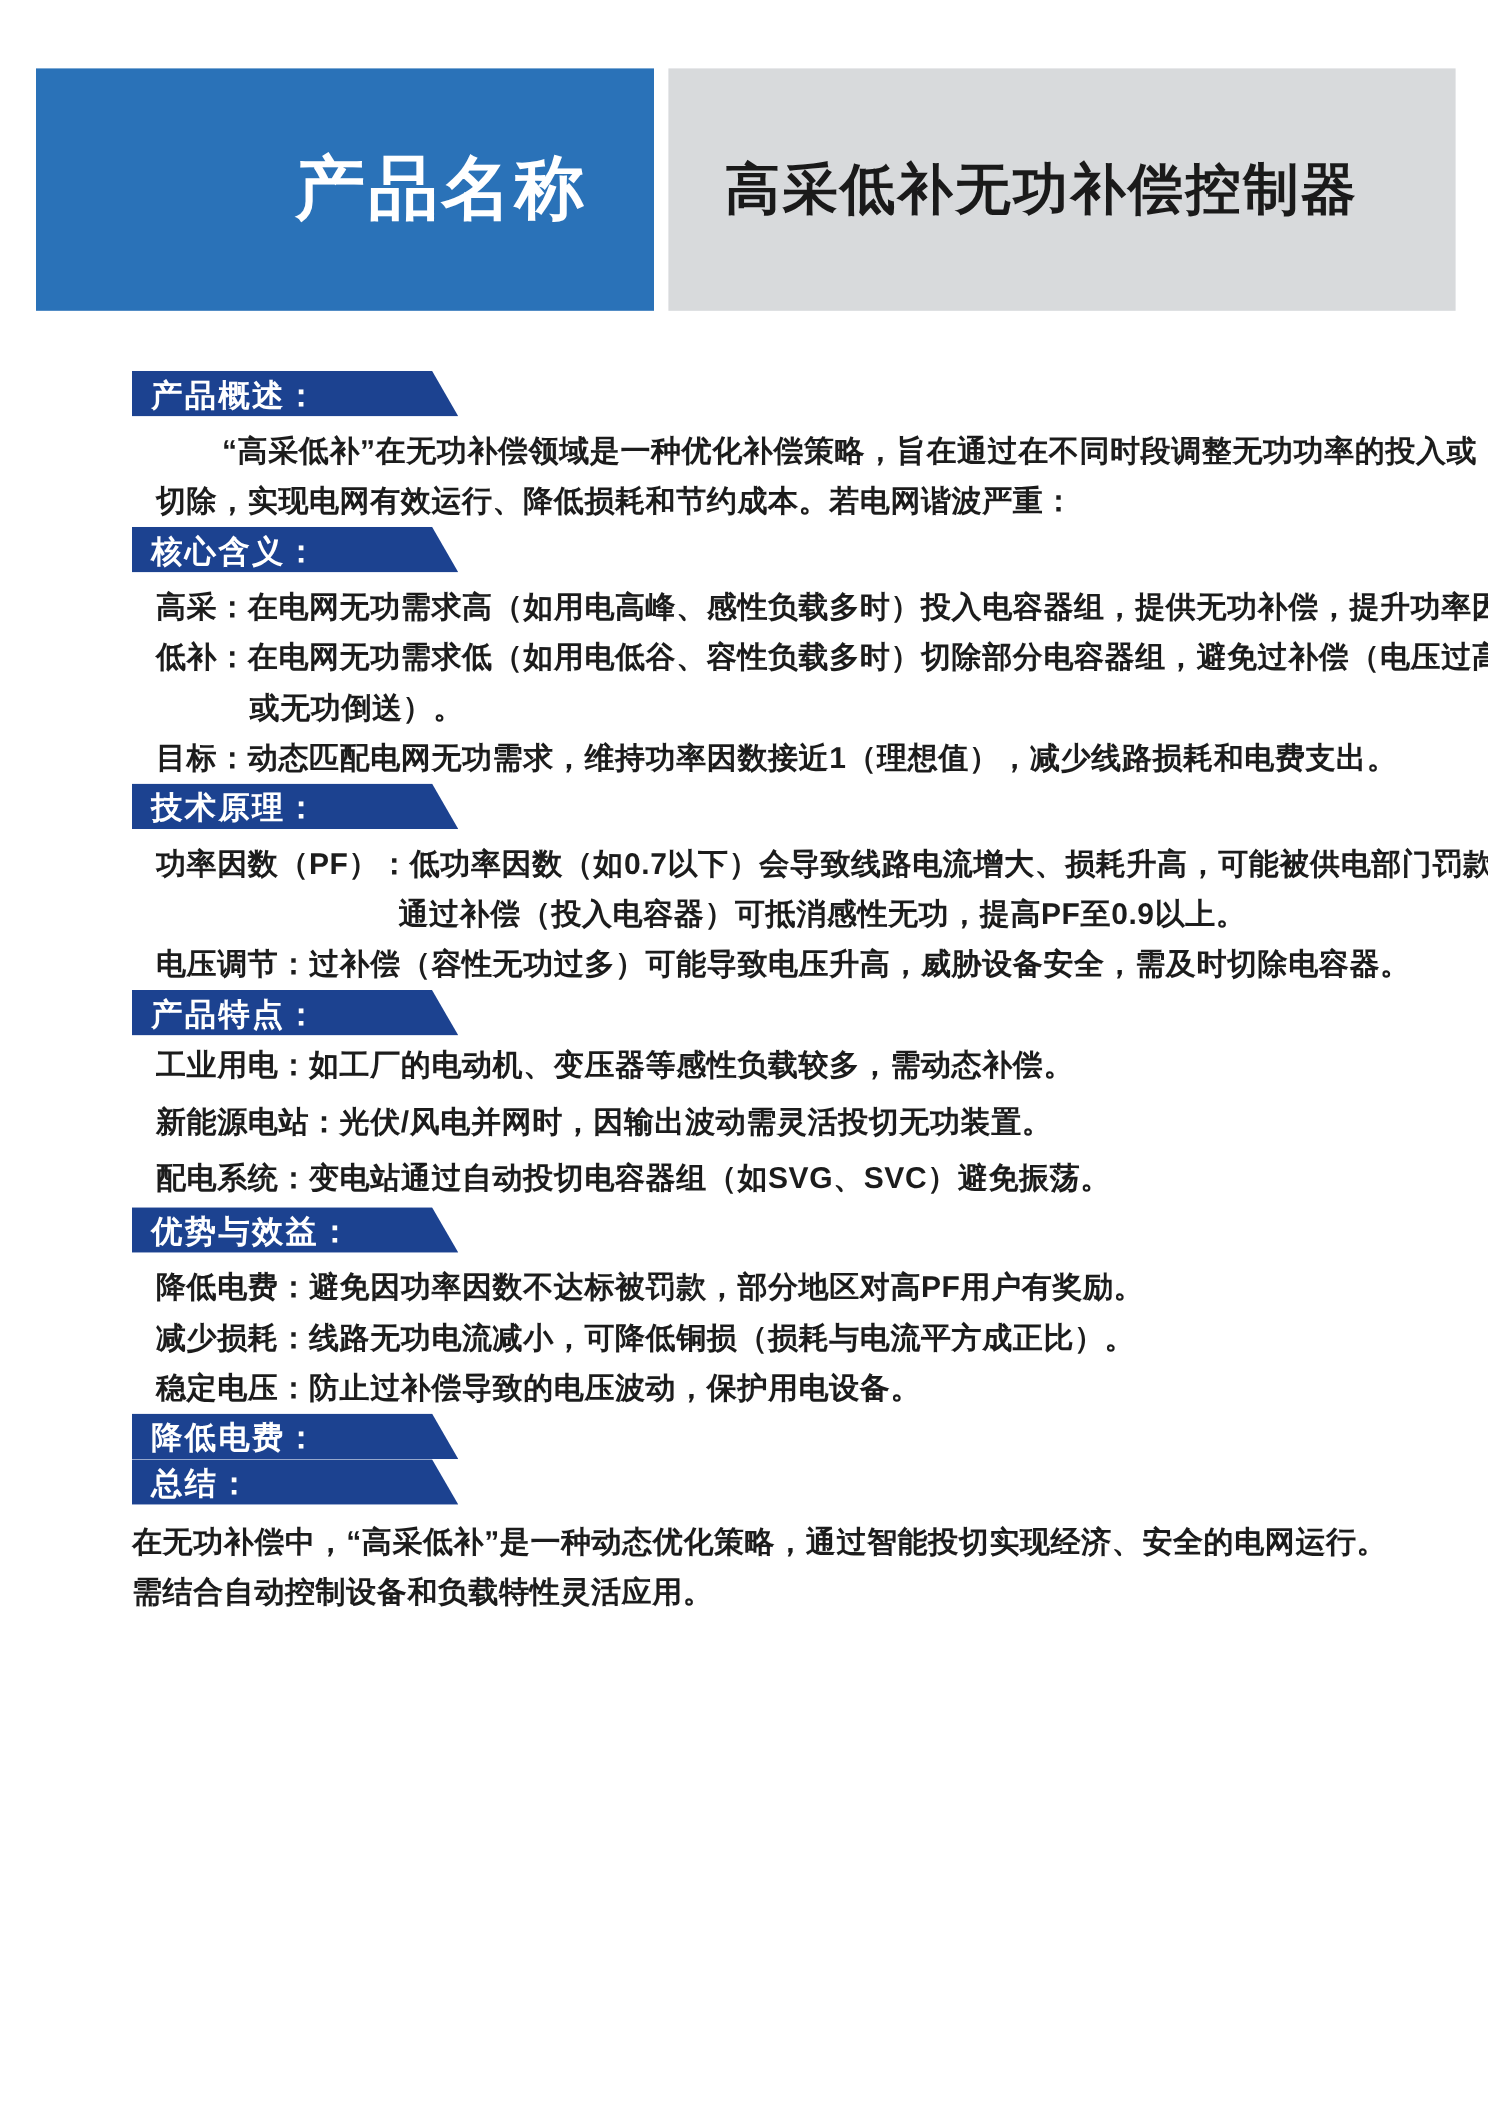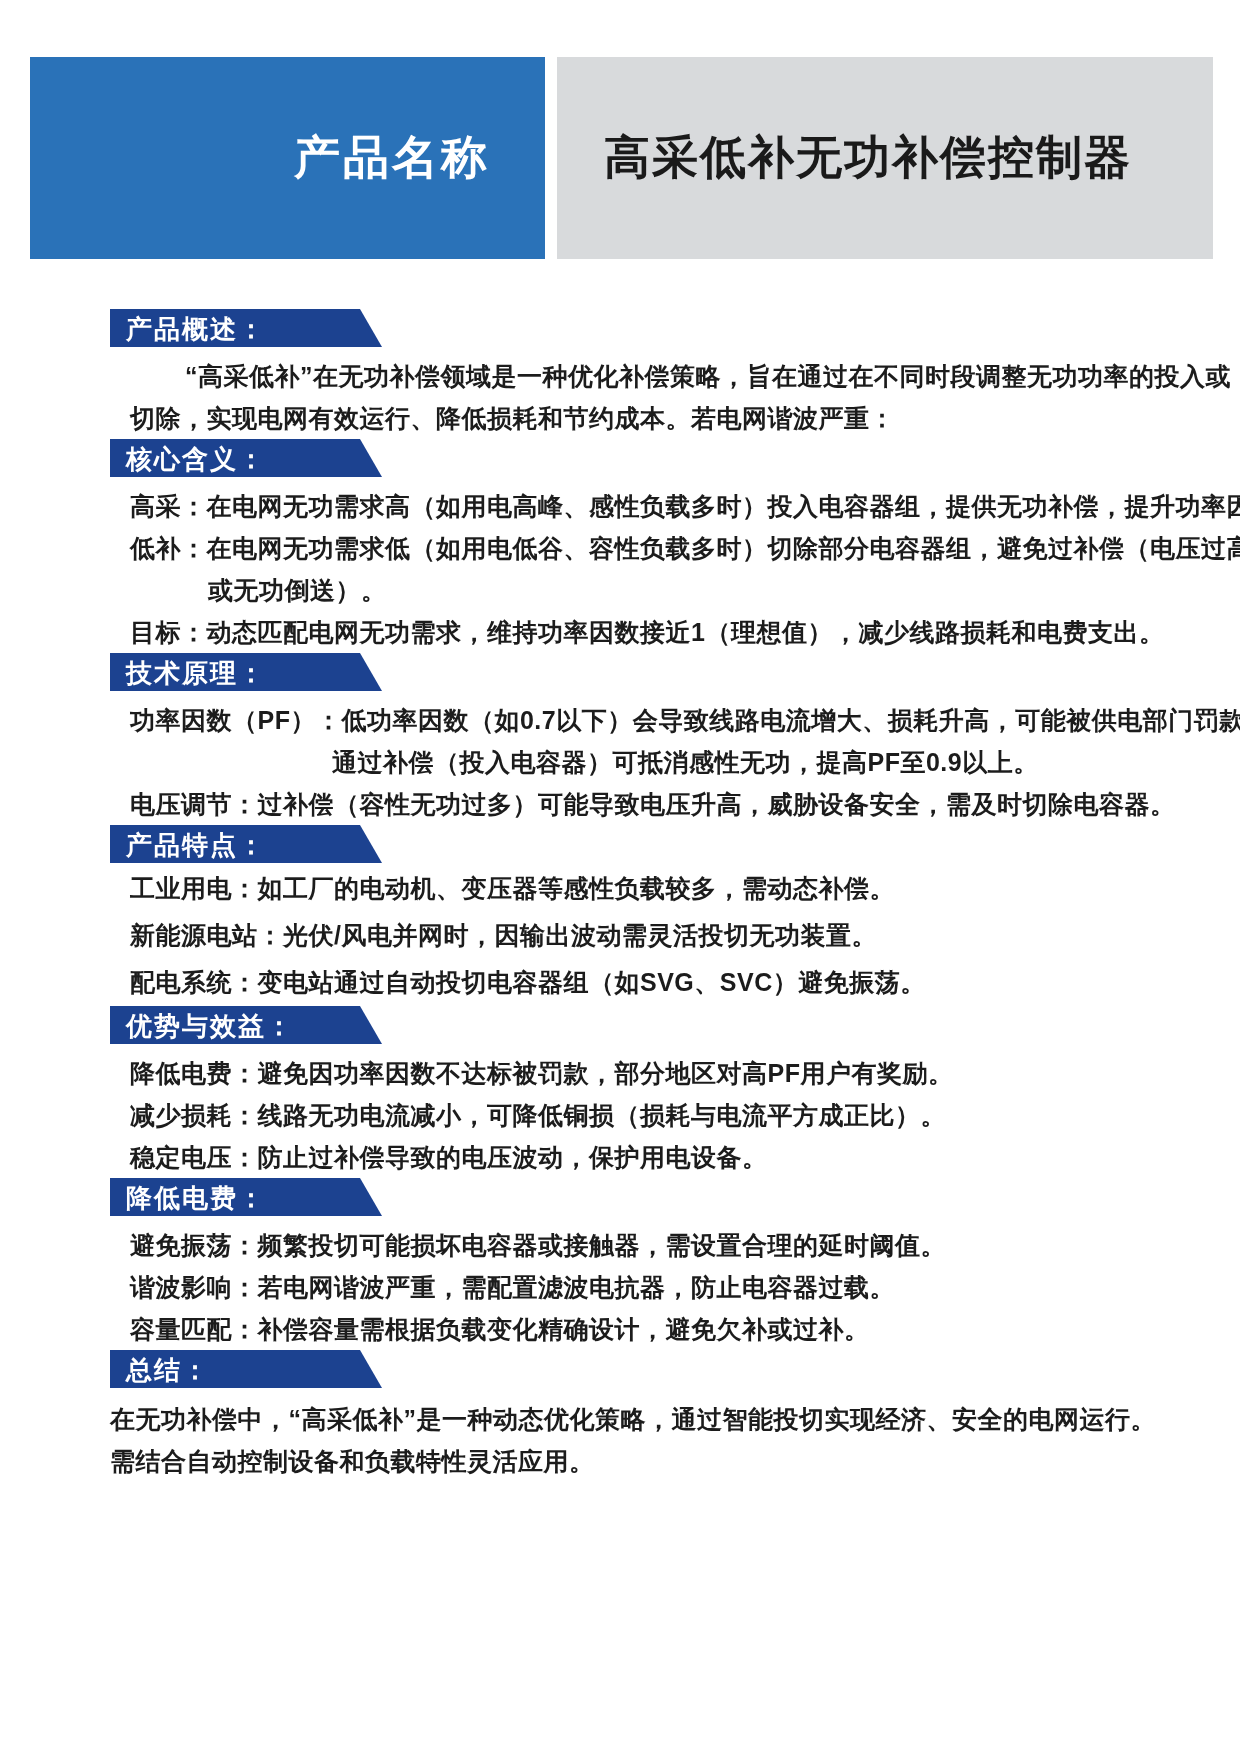--- a/index.html
+++ b/index.html
@@ -26,21 +26,21 @@
     gap:12px;
   }
   .label-box {
     width:515px;
     background:var(--header-blue);
     color:#ffffff;
     display:flex;
     align-items:center;
     justify-content:flex-end;
     padding-right:55px;
-    font-size:46px;
+    font-size:58px;
     font-weight:700;
     letter-spacing:3px;
   }
   .title-box {
     flex:1;
     background:var(--header-gray);
     color:var(--title-text);
     display:flex;
     align-items:center;
     justify-content:center;
@@ -131,25 +131,20 @@
     <section class="sec sec-benefits">
       <div class="banner">优势与效益：</div>
       <div class="lines">
         <div class="line body">降低电费：避免因功率因数不达标被罚款，部分地区对高PF用户有奖励。</div>
         <div class="line body">减少损耗：线路无功电流减小，可降低铜损（损耗与电流平方成正比）。</div>
         <div class="line body">稳定电压：防止过补偿导致的电压波动，保护用电设备。</div>
       </div>
     </section>
     <section class="sec sec-precautions">
       <div class="banner">降低电费：</div>
-      <div class="lines">
-        <div class="line body">避免振荡：频繁投切可能损坏电容器或接触器，需设置合理的延时阈值。</div>
-        <div class="line body">谐波影响：若电网谐波严重，需配置滤波电抗器，防止电容器过载。</div>
-        <div class="line body">容量匹配：补偿容量需根据负载变化精确设计，避免欠补或过补。</div>
-      </div>
     </section>
     <section class="sec sec-summary">
       <div class="banner">总结：</div>
       <div class="lines">
         <div class="line flush">在无功补偿中，“高采低补”是一种动态优化策略，通过智能投切实现经济、安全的电网运行。</div>
         <div class="line flush">需结合自动控制设备和负载特性灵活应用。</div>
       </div>
     </section>
   </main>
 

